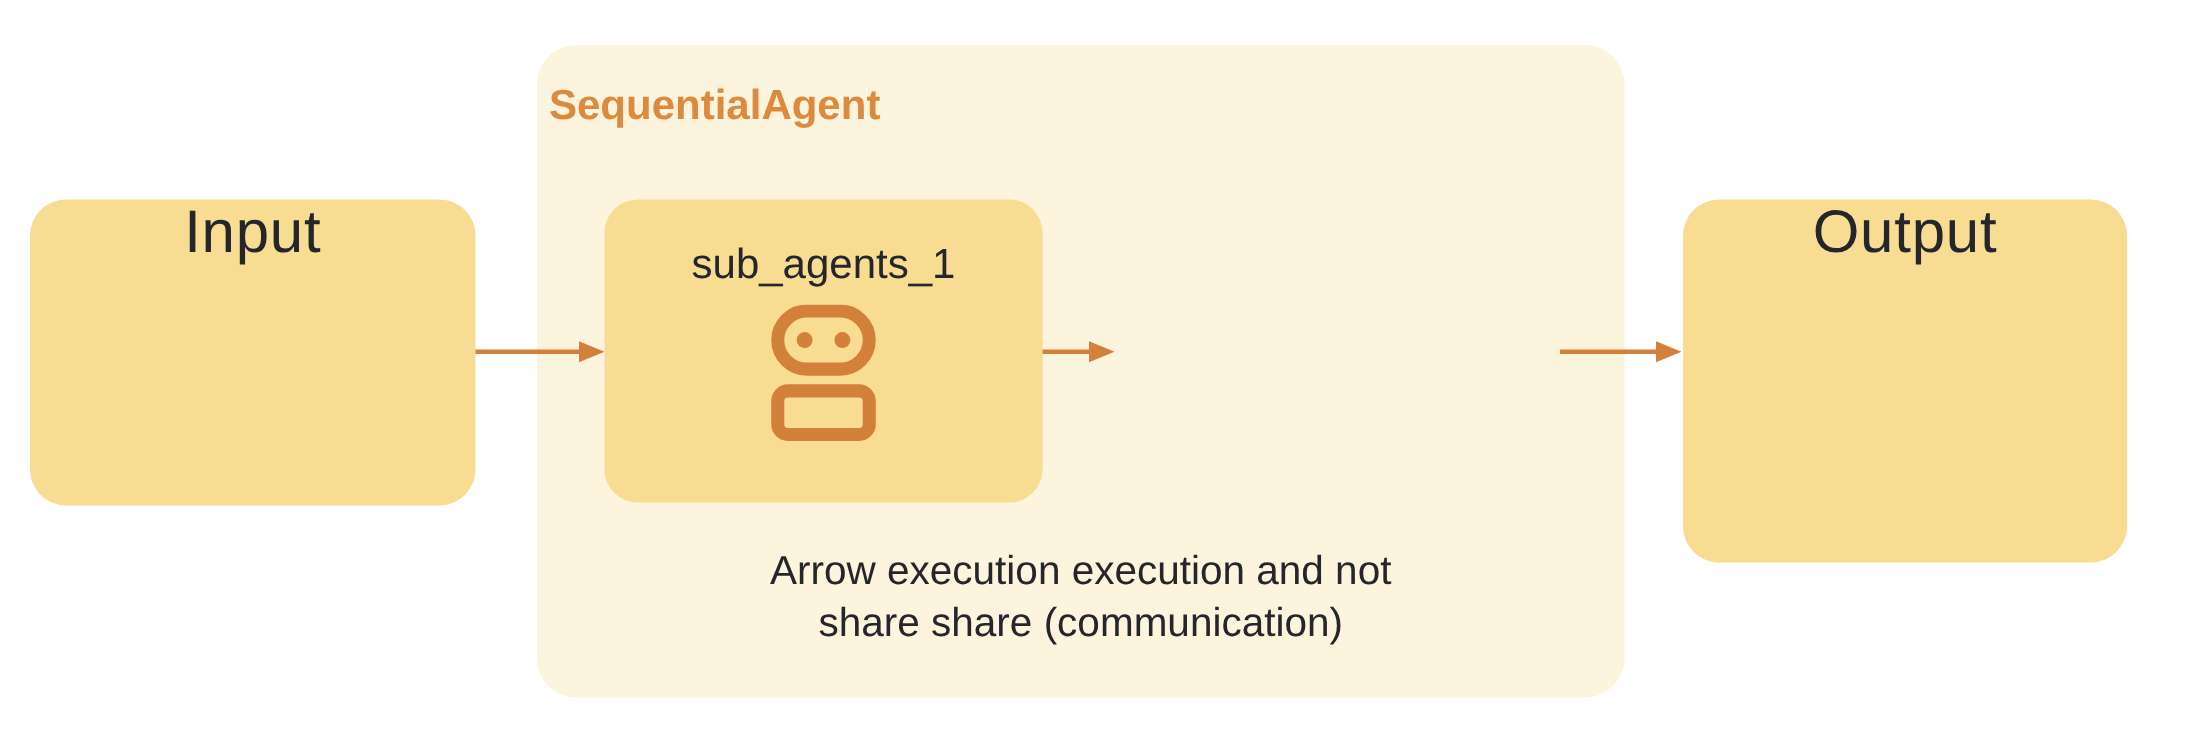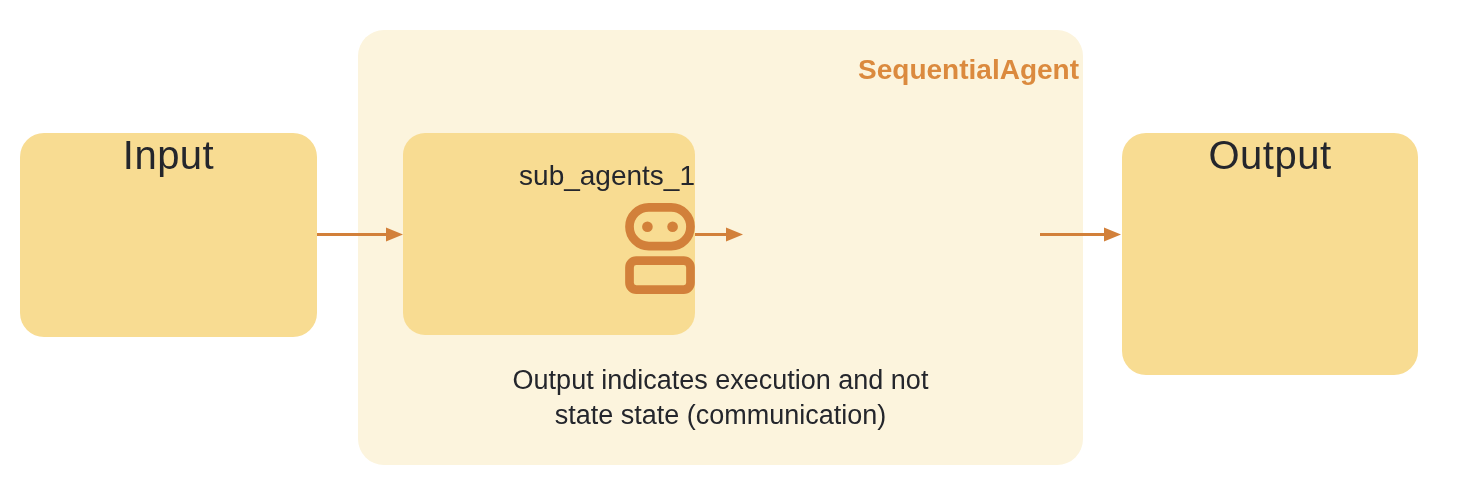--- a/index.html
+++ b/index.html
@@ -28,31 +28,31 @@
   .input-box{left:20px;top:133px;width:297px;height:204px;}
   .output-box{left:1122px;top:133px;width:296px;height:242px;}
   .agent-container{
     position:absolute;
     left:358px;top:30px;width:725px;height:435px;
     background:var(--container-cream);
     border-radius:26px;
   }
   .agent-title{
     position:absolute;
-    left:354px;top:54px;width:725px;
-    text-align:right;
+    left:366px;top:54px;width:725px;
+    text-align:left;
     font-size:28px;font-weight:600;
     color:var(--title-orange);
   }
   .sub-box{
     position:absolute;
     top:133px;height:202px;
     background:var(--box-yellow);
     border-radius:22px;
-    display:flex;flex-direction:column;align-items:flex-end;
+    display:flex;flex-direction:column;align-items:center;
     box-sizing:border-box;
     padding-top:27px;
   }
   .sub-box-1{left:403px;width:292px;}
   .sub-box-2{left:743px;width:297px;}
   .sub-label{
     font-size:28px;font-weight:400;color:var(--text-dark);
     line-height:32px;
   }
   .robot{margin-top:11px;width:70px;height:91px;display:block;}
@@ -90,22 +90,22 @@
       <rect x="4.5" y="59.5" width="63" height="30" rx="7" stroke="var(--accent-orange)" stroke-width="9"></rect>
     </svg>
   </div>
 
 
   <div class="io-box output-box">
     <span>Output</span>
   </div>
 
   <div class="caption">
-    <div>Output indicates execution and not</div>
-    <div>state state (communication)</div>
+    <div>Arrow execution execution and not</div>
+    <div>share share (communication)</div>
   </div>
 
   <svg class="arrow-layer" viewBox="0 0 1462 504" xmlns="http://www.w3.org/2000/svg">
     <g>
       <line x1="317" y1="234.5" x2="387" y2="234.5" stroke="var(--accent-orange)" stroke-width="3"></line>
       <polygon points="386,227.5 403,234.5 386,241.5" fill="var(--accent-orange)"></polygon>
     </g>
     <g>
       <line x1="695" y1="234.5" x2="727" y2="234.5" stroke="var(--accent-orange)" stroke-width="3"></line>
       <polygon points="726,227.5 743,234.5 726,241.5" fill="var(--accent-orange)"></polygon>

